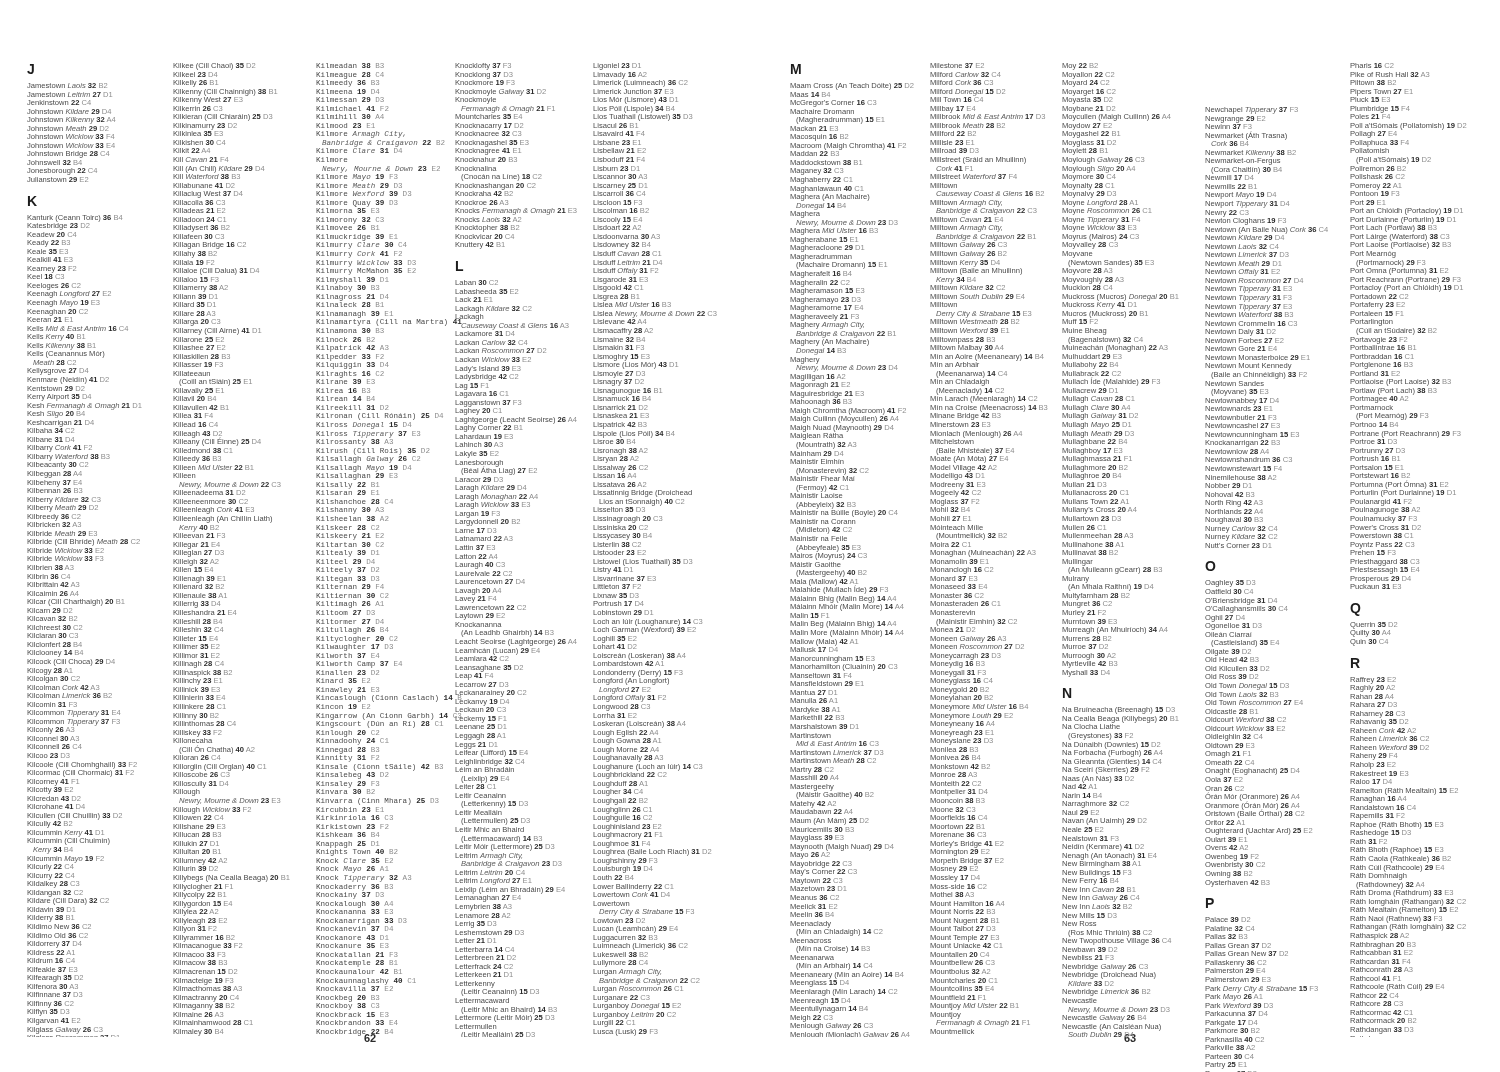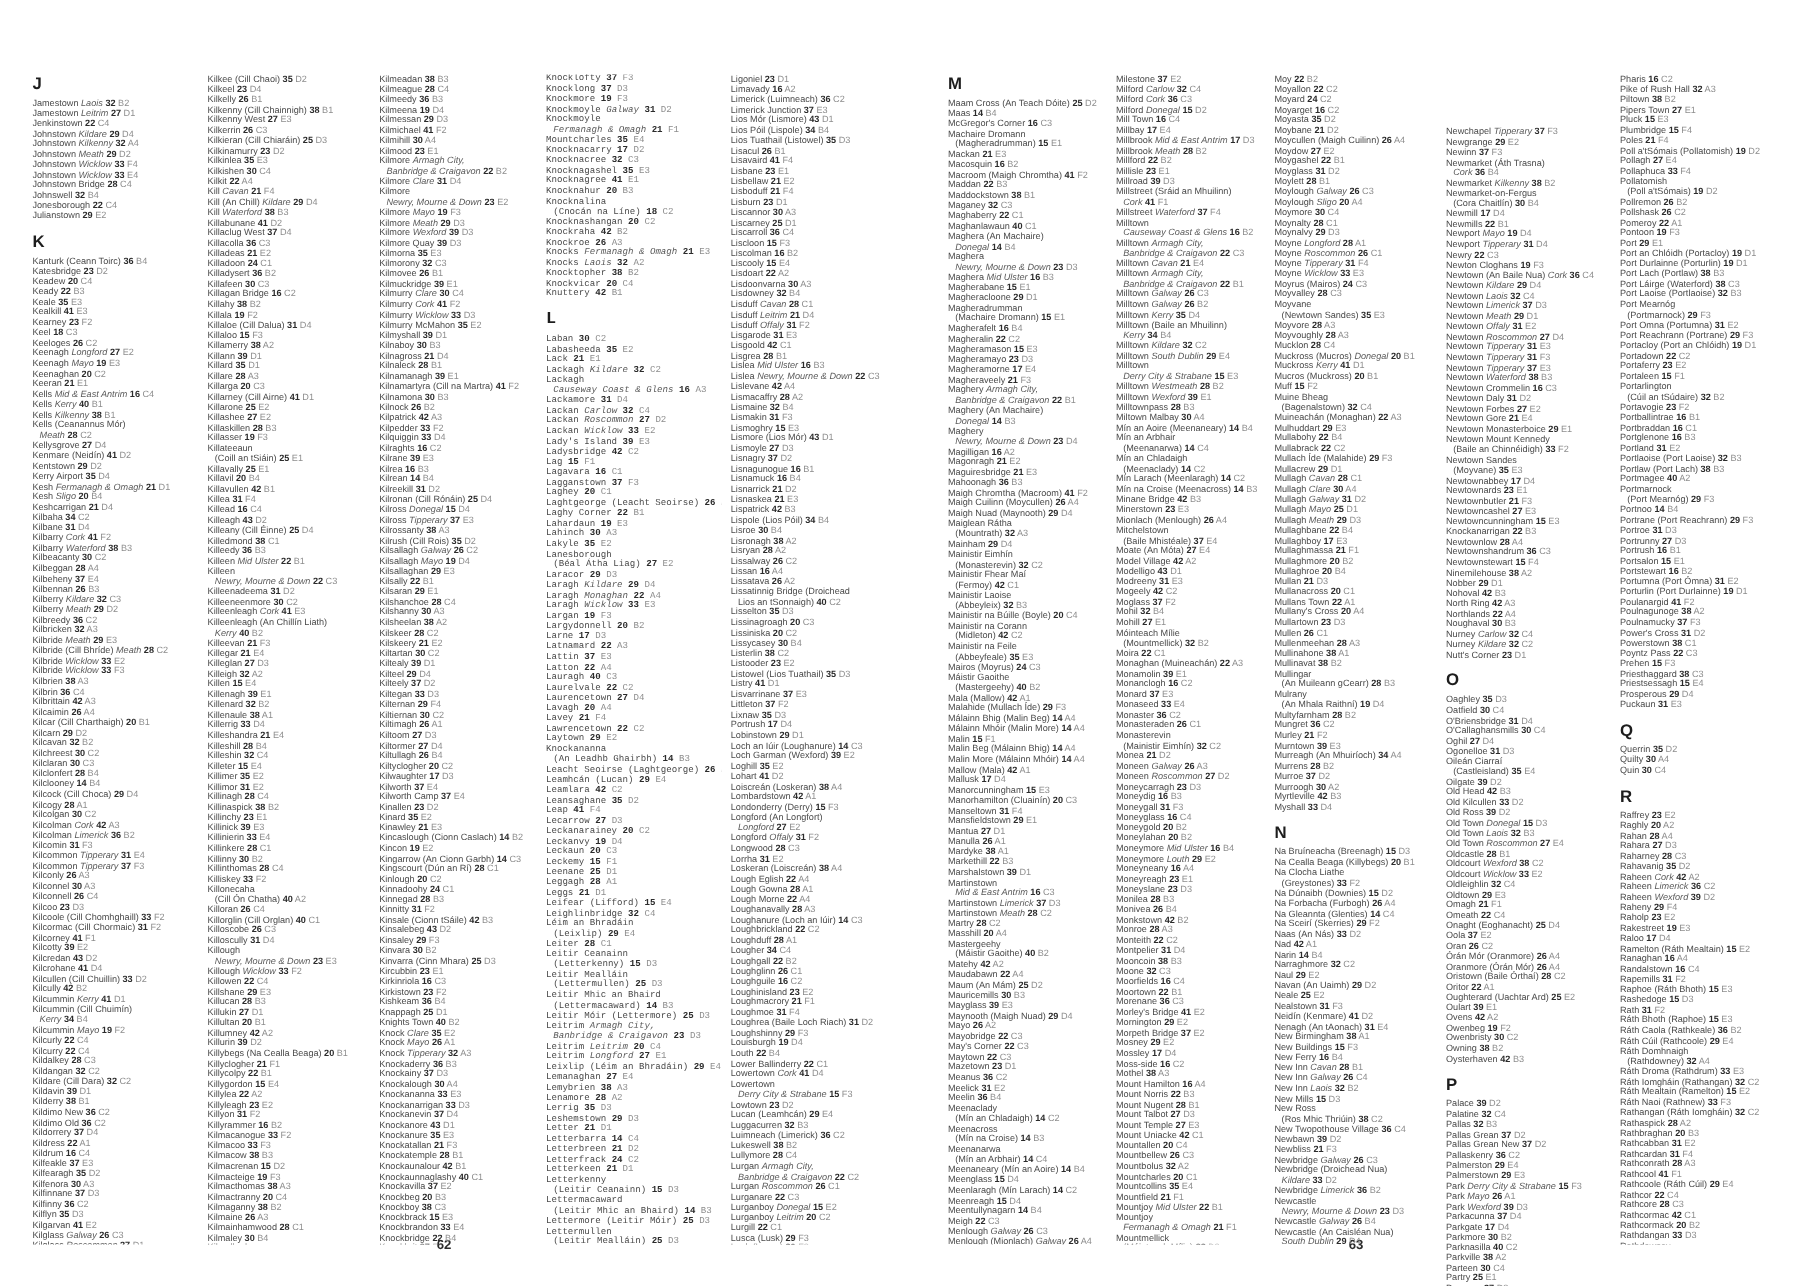--- a/index.html
+++ b/index.html
@@ -245,21 +245,21 @@
       <div class="entry"><span>Kilmacrenan </span><span class="bd">15</span><span class="grid"> D2</span></div>
       <div class="entry"><span>Kilmacteige </span><span class="bd">19</span><span class="grid"> F3</span></div>
       <div class="entry"><span>Kilmacthomas </span><span class="bd">38</span><span class="grid"> A3</span></div>
       <div class="entry"><span>Kilmactranny </span><span class="bd">20</span><span class="grid"> C4</span></div>
       <div class="entry"><span>Kilmaganny </span><span class="bd">38</span><span class="grid"> B2</span></div>
       <div class="entry"><span>Kilmaine </span><span class="bd">26</span><span class="grid"> A3</span></div>
       <div class="entry"><span>Kilmainhamwood </span><span class="bd">28</span><span class="grid"> C1</span></div>
       <div class="entry"><span>Kilmaley </span><span class="bd">30</span><span class="grid"> B4</span></div>
       <div class="entry"><span>Kilmalkedar</span></div>
     </div>
-    <div class="col" style="left: 316px;">
+    <div class="col" style="left: 316px; font-family: Liberation Mono, monospace;">
       <div class="entry"><span>Kilmeadan </span><span class="bd">38</span><span class="grid"> B3</span></div>
       <div class="entry"><span>Kilmeague </span><span class="bd">28</span><span class="grid"> C4</span></div>
       <div class="entry"><span>Kilmeedy </span><span class="bd">36</span><span class="grid"> B3</span></div>
       <div class="entry"><span>Kilmeena </span><span class="bd">19</span><span class="grid"> D4</span></div>
       <div class="entry"><span>Kilmessan </span><span class="bd">29</span><span class="grid"> D3</span></div>
       <div class="entry"><span>Kilmichael </span><span class="bd">41</span><span class="grid"> F2</span></div>
       <div class="entry"><span>Kilmihill </span><span class="bd">30</span><span class="grid"> A4</span></div>
       <div class="entry"><span>Kilmood </span><span class="bd">23</span><span class="grid"> E1</span></div>
       <div class="entry"><span>Kilmore </span><span class="it">Armagh City,</span></div>
       <div class="entry cont"><span class="it">Banbridge &amp; Craigavon</span><span> </span><span class="bd">22</span><span class="grid"> B2</span></div>
@@ -362,21 +362,21 @@
       <div class="entry"><span>Knockaunalour </span><span class="bd">42</span><span class="grid"> B1</span></div>
       <div class="entry"><span>Knockaunnaglashy </span><span class="bd">40</span><span class="grid"> C1</span></div>
       <div class="entry"><span>Knockavilla </span><span class="bd">37</span><span class="grid"> E2</span></div>
       <div class="entry"><span>Knockbeg </span><span class="bd">20</span><span class="grid"> B3</span></div>
       <div class="entry"><span>Knockboy </span><span class="bd">38</span><span class="grid"> C3</span></div>
       <div class="entry"><span>Knockbrack </span><span class="bd">15</span><span class="grid"> E3</span></div>
       <div class="entry"><span>Knockbrandon </span><span class="bd">33</span><span class="grid"> E4</span></div>
       <div class="entry"><span>Knockbridge </span><span class="bd">22</span><span class="grid"> B4</span></div>
       <div class="entry"><span>Knockbrit </span><span class="bd">37</span><span class="grid"> F3</span></div>
     </div>
-    <div class="col" style="left: 455px; font-family: Liberation Mono, monospace;">
+    <div class="col" style="left: 455px;">
       <div class="entry"><span>Knocklofty </span><span class="bd">37</span><span class="grid"> F3</span></div>
       <div class="entry"><span>Knocklong </span><span class="bd">37</span><span class="grid"> D3</span></div>
       <div class="entry"><span>Knockmore </span><span class="bd">19</span><span class="grid"> F3</span></div>
       <div class="entry"><span>Knockmoyle </span><span class="it">Galway</span><span> </span><span class="bd">31</span><span class="grid"> D2</span></div>
       <div class="entry"><span>Knockmoyle</span></div>
       <div class="entry cont"><span class="it">Fermanagh &amp; Omagh</span><span> </span><span class="bd">21</span><span class="grid"> F1</span></div>
       <div class="entry"><span>Mountcharles </span><span class="bd">35</span><span class="grid"> E4</span></div>
       <div class="entry"><span>Knocknacarry </span><span class="bd">17</span><span class="grid"> D2</span></div>
       <div class="entry"><span>Knocknacree </span><span class="bd">32</span><span class="grid"> C3</span></div>
       <div class="entry"><span>Knocknagashel </span><span class="bd">35</span><span class="grid"> E3</span></div>
@@ -476,21 +476,21 @@
       <div class="entry"><span>Letterfrack </span><span class="bd">24</span><span class="grid"> C2</span></div>
       <div class="entry"><span>Letterkeen </span><span class="bd">21</span><span class="grid"> D1</span></div>
       <div class="entry"><span>Letterkenny</span></div>
       <div class="entry cont"><span>(Leitir Ceanainn) </span><span class="bd">15</span><span class="grid"> D3</span></div>
       <div class="entry"><span>Lettermacaward</span></div>
       <div class="entry cont"><span>(Leitir Mhic an Bhaird) </span><span class="bd">14</span><span class="grid"> B3</span></div>
       <div class="entry"><span>Lettermore (Leitir Móir) </span><span class="bd">25</span><span class="grid"> D3</span></div>
       <div class="entry"><span>Lettermullen</span></div>
       <div class="entry cont"><span>(Leitir Mealláin) </span><span class="bd">25</span><span class="grid"> D3</span></div>
     </div>
-    <div class="col" style="left: 609px;">
+    <div class="col" style="left: 593px;">
       <div class="entry"><span>Ligoniel </span><span class="bd">23</span><span class="grid"> D1</span></div>
       <div class="entry"><span>Limavady </span><span class="bd">16</span><span class="grid"> A2</span></div>
       <div class="entry"><span>Limerick (Luimneach) </span><span class="bd">36</span><span class="grid"> C2</span></div>
       <div class="entry"><span>Limerick Junction </span><span class="bd">37</span><span class="grid"> E3</span></div>
       <div class="entry"><span>Lios Mór (Lismore) </span><span class="bd">43</span><span class="grid"> D1</span></div>
       <div class="entry"><span>Lios Póil (Lispole) </span><span class="bd">34</span><span class="grid"> B4</span></div>
       <div class="entry"><span>Lios Tuathail (Listowel) </span><span class="bd">35</span><span class="grid"> D3</span></div>
       <div class="entry"><span>Lisacul </span><span class="bd">26</span><span class="grid"> B1</span></div>
       <div class="entry"><span>Lisavaird </span><span class="bd">41</span><span class="grid"> F4</span></div>
       <div class="entry"><span>Lisbane </span><span class="bd">23</span><span class="grid"> E1</span></div>

